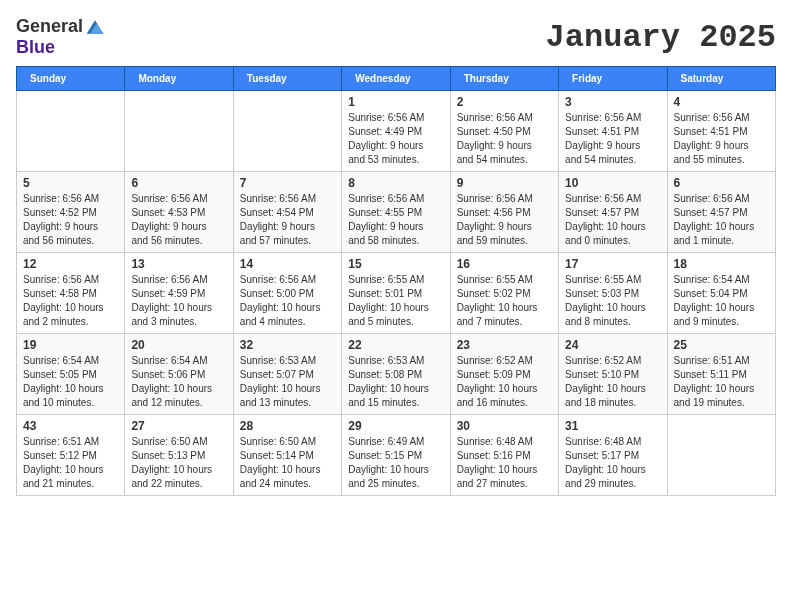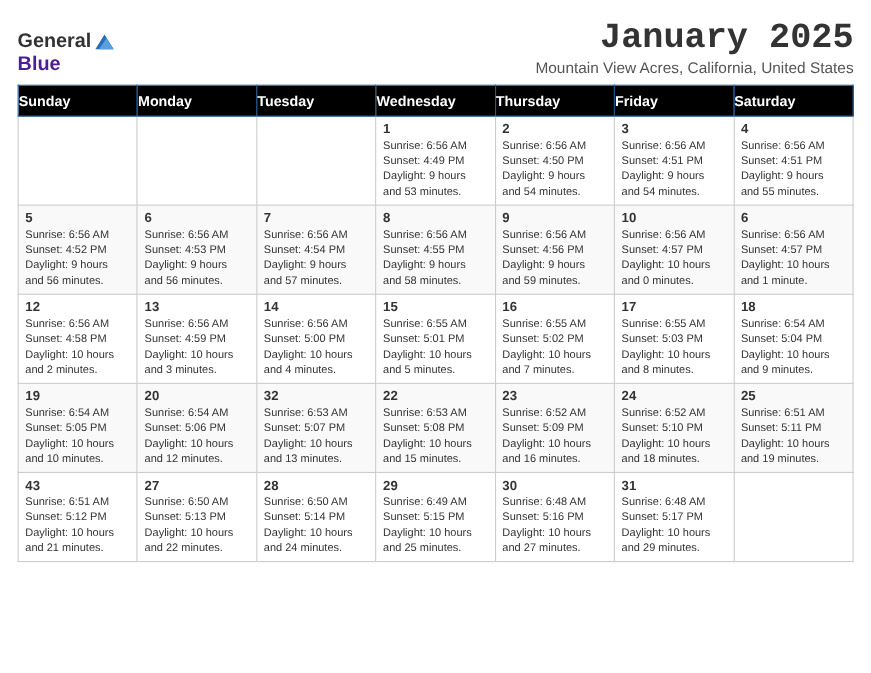--- a/index.html
+++ b/index.html
@@ -6,21 +6,21 @@
     body {
       font-family: Arial, sans-serif;
       background: #fff;
       width: 792px;
       min-height: 612px;
       padding: 16px;
     }
     .header {
       display: flex;
       justify-content: space-between;
-      align-items: flex-end;
+      align-items: center;
       margin-bottom: 8px;
     }
     .logo {
       display: flex;
       flex-direction: column;
       align-items: flex-start;
     }
     .logo-text {
       display: flex;
       align-items: center;
@@ -52,25 +52,25 @@
     .location-title {
       font-size: 14px;
       color: #555;
     }
     .calendar {
       width: 100%;
       border-collapse: collapse;
       border: 1px solid #ccc;
     }
     .calendar th {
-      background-color: #000000;
+      background-color: #3b82f6;
       color: #fff;
       text-align: left;
-      padding: 6px 0;
-      font-size: 13px;
+      padding: 6px 13px;
+      font-size: 10px;
       border: 1px solid #1a5a9a;
     }
     .calendar td {
       vertical-align: top;
       padding: 4px 6px;
       border: 1px solid #ccc;
       width: calc(100% / 7);
       min-height: 80px;
       font-size: 10.5px;
       color: #333;
@@ -103,21 +103,20 @@
       <span class="logo-general">General</span>
       <svg class="logo-icon" viewBox="0 0 24 20">
         <polygon points="2,18 12,2 22,18" fill="#2a6db5"></polygon>
         <polygon points="10,18 18,6 26,18" fill="#5aa0e0" transform="translate(-4,0)"></polygon>
       </svg>
     </div>
     <span class="logo-blue">Blue</span>
   </div>
   <div class="title-section">
     <div class="month-title">January 2025</div>
-    <div class="location-title">Mountain View Acres, California, United States</div>
   </div>
 </div>
 
 <table class="calendar">
   <thead>
     <tr id="weekday-header">
     <th>Sunday</th>
         <th>Monday</th>
         <th>Tuesday</th>
         <th>Wednesday</th>

